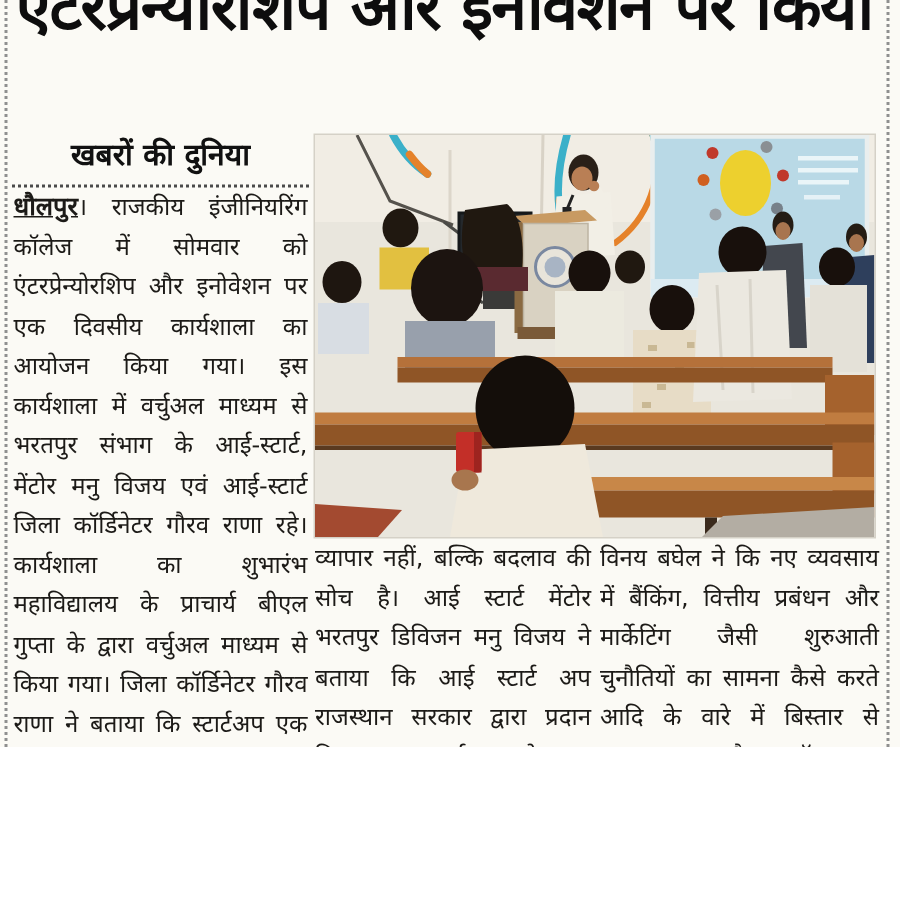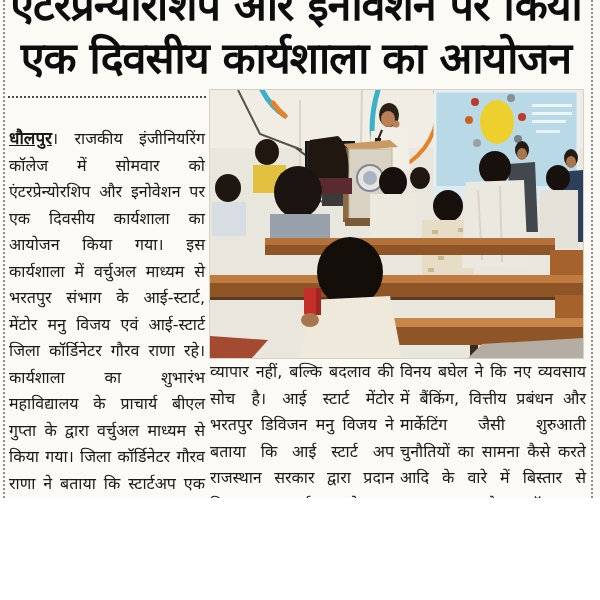--- a/index.html
+++ b/index.html
@@ -37,24 +37,24 @@
 </head>
 <body>
 
 <div class="page">
 
   <div class="edge edge-left"></div>
   <div class="edge edge-right"></div>
 
   <div class="headline">
     <div>एंटरप्रेन्योरशिप और इनोवेशन पर किया</div>
-    <div>एक दिवसीय कार्यशाला का आयोजन</div>
   </div>
 
   <div class="kicker-wrap">
+    <div class="kicker">खबरों की दुनिया</div>
     <div class="kicker-rule"></div>
   </div>
 
   <div class="photo">
     <svg width="373" height="268" viewBox="0 0 373 268">
 
       <g>
         <rect x="0" y="0" width="373" height="268" fill="#e9e6dd"></rect>
         <rect x="0" y="0" width="373" height="58" fill="#f1ede4"></rect>
         <line x1="90" y1="10" x2="90" y2="120" stroke="#dcd6ca" stroke-width="2"></line>

